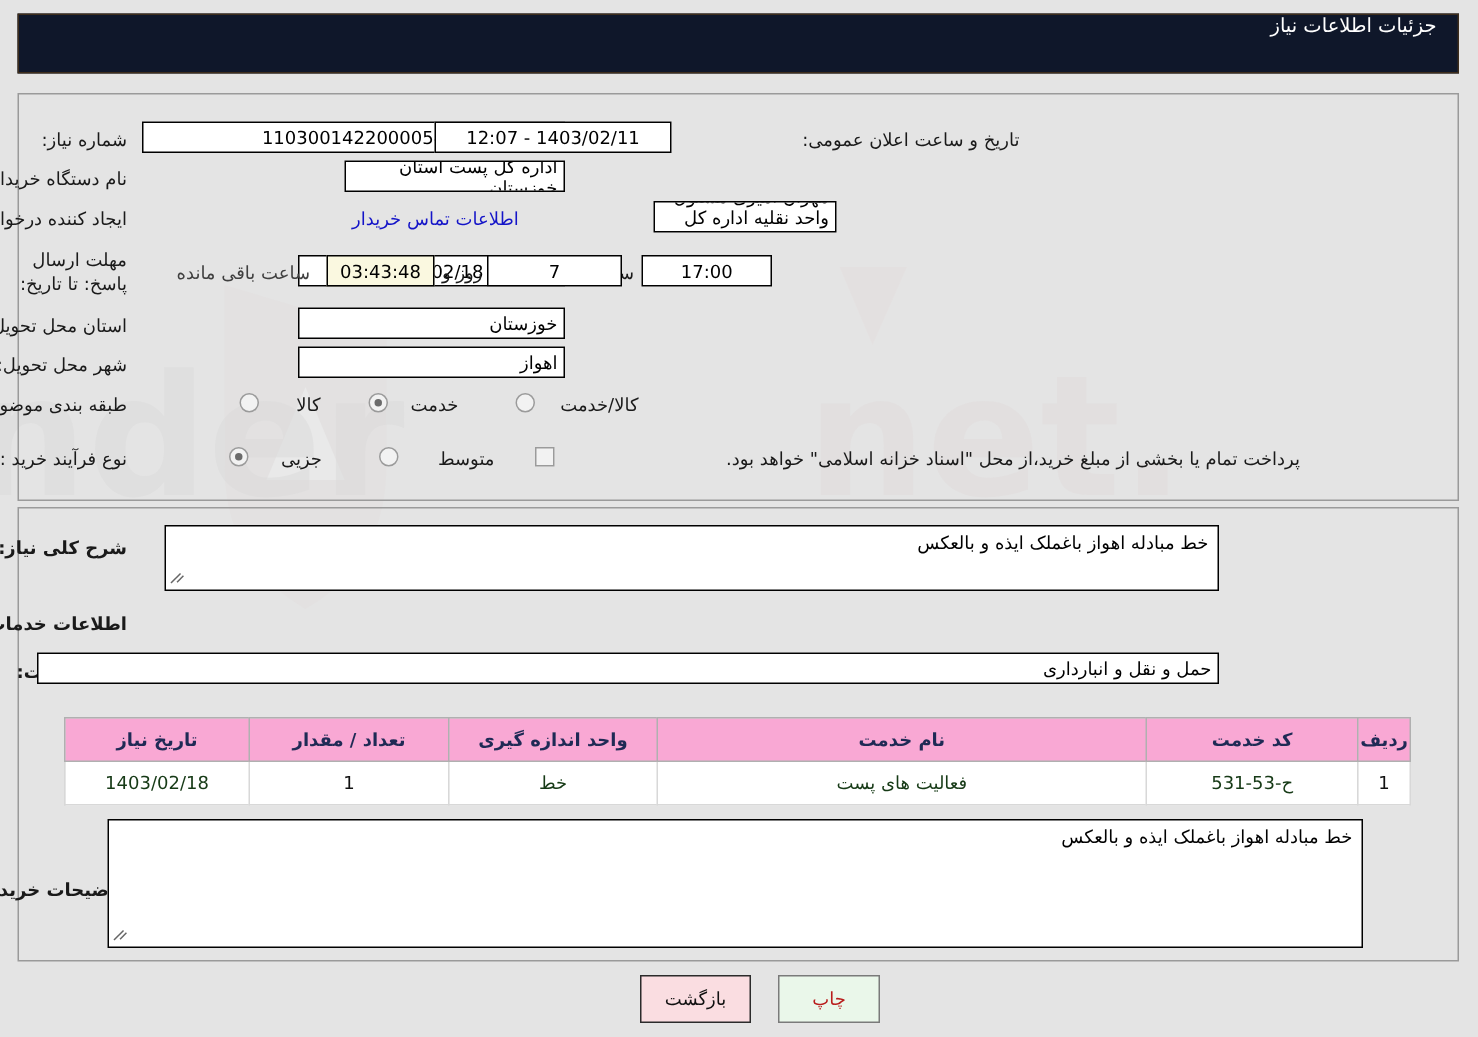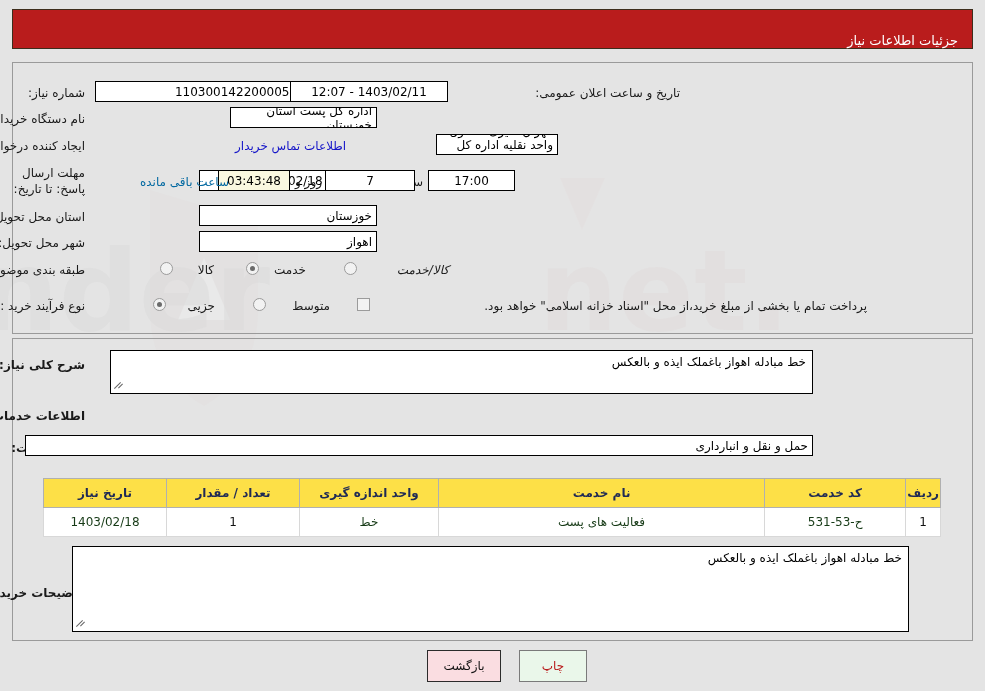--- a/index.html
+++ b/index.html
@@ -27,25 +27,25 @@
     z-index: 0;
     opacity: 0.30;
   }
   
   .title-bar {
     position: absolute;
     top: 9px;
     right: 12px;
     left: 12px;
     height: 40px;
-    background: #b91c1c;
+    background: #0f172a;
     border: 1px solid #3d2d1c;
     box-sizing: border-box;
     display: flex;
-    align-items: flex-end;
+    align-items: flex-start;
     justify-content: flex-start;
     padding-right: 14px;
     z-index: 3;
   }
   .title-bar .t {
     color: #ffffff;
     font-size: 13px;
   }
   
   .panel {
@@ -60,21 +60,21 @@
 
   
   .lbl {
     position: absolute;
     font-size: 12px;
     color: #1a1a1a;
     white-space: nowrap;
     z-index: 4;
   }
   .lbl.bold { font-weight: bold; }
-  .lbl.blue { color: #0369a1; margin-left: 22px; }
+  .lbl.blue { color: #404040; }
   .lbl.link { color: #1414c8; cursor: pointer; }
 
   .fld {
     position: absolute;
     border: 1px solid #000000;
     background: #ffffff;
     box-sizing: border-box;
     height: 21px;
     font-size: 12px;
     color: #000000;
@@ -152,21 +152,21 @@
   #svc-table {
     position: absolute;
     top: 478px;
     right: 44px;
     width: 898px;
     border-collapse: collapse;
     z-index: 4;
     font-size: 12px;
   }
   #svc-table th {
-    background: #fde047;
+    background: #f9a8d4;
     border: 1px solid #b0b0b0;
     color: #1f2a55;
     font-weight: bold;
     height: 26px;
     text-align: center;
     font-size: 12px;
   }
   #svc-table td {
     background: #ffffff;
     border: 1px solid #d8d8d8;
@@ -245,21 +245,21 @@
 
   <div class="lbl" style="top:236px; right:900px;">شهر محل تحویل:</div>
   <div class="fld right" style="top:231px; right:608px; width:178px;">اهواز</div>
 
   <div class="lbl" style="top:263px; right:900px;">طبقه بندی موضوعی:</div>
   <div class="radio" id="cat-r0" style="top:262px; right:812px;"></div>
   <div class="lbl" style="top:263px; right:771px;">کالا</div>
   <div class="radio checked" id="cat-r1" style="top:262px; right:726px;"></div>
   <div class="lbl" style="top:263px; right:679px;">خدمت</div>
   <div class="radio" id="cat-r2" style="top:262px; right:628px;"></div>
-  <div class="lbl" style="top:263px; right:536px;font-style:italic;">کالا/خدمت</div>
+  <div class="lbl" style="top:263px; right:559px;">کالا/خدمت</div>
 
   <div class="lbl" style="top:299px; right:900px;">نوع فرآیند خرید :</div>
   <div class="radio checked" id="pt-r0" style="top:298px; right:819px;"></div>
   <div class="lbl" style="top:299px; right:770px;">جزیی</div>
   <div class="radio" id="pt-r1" style="top:298px; right:719px;"></div>
   <div class="lbl" style="top:299px; right:655px;">متوسط</div>
   <div class="checkbox" style="top:298px; right:615px;"></div>
   <div class="lbl" style="top:299px; right:118px;">پرداخت تمام یا بخشی از مبلغ خرید،از محل "اسناد خزانه اسلامی" خواهد بود.</div>
 
   <div class="panel" id="panel-mid"></div>

